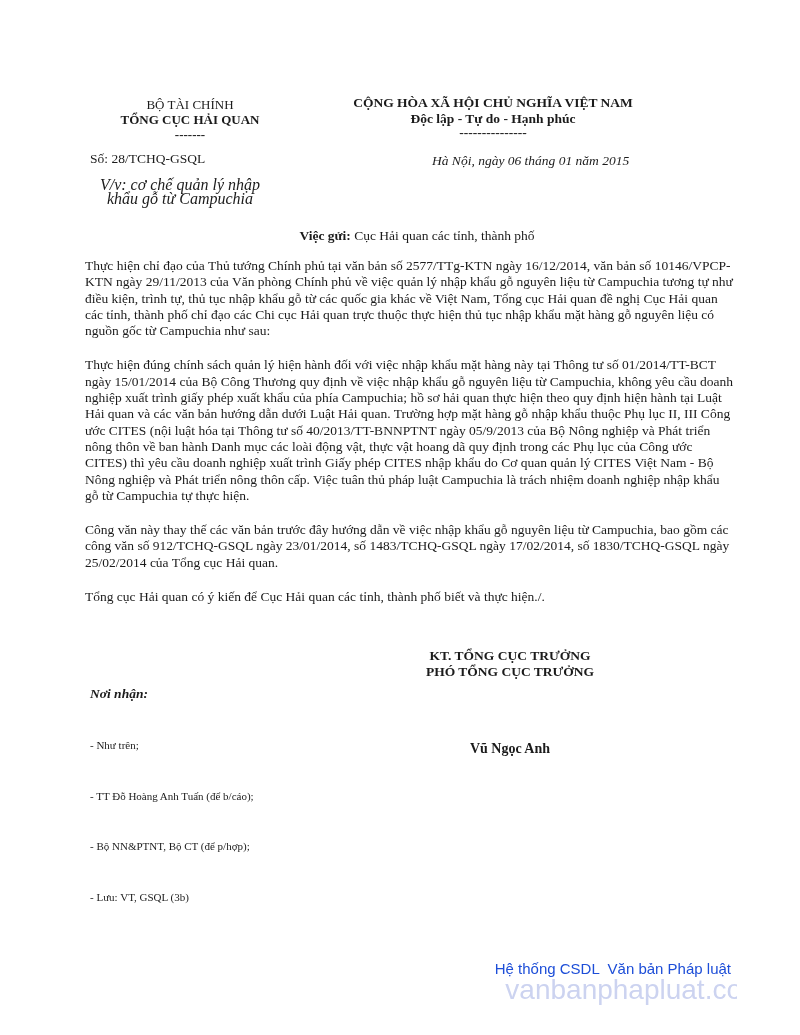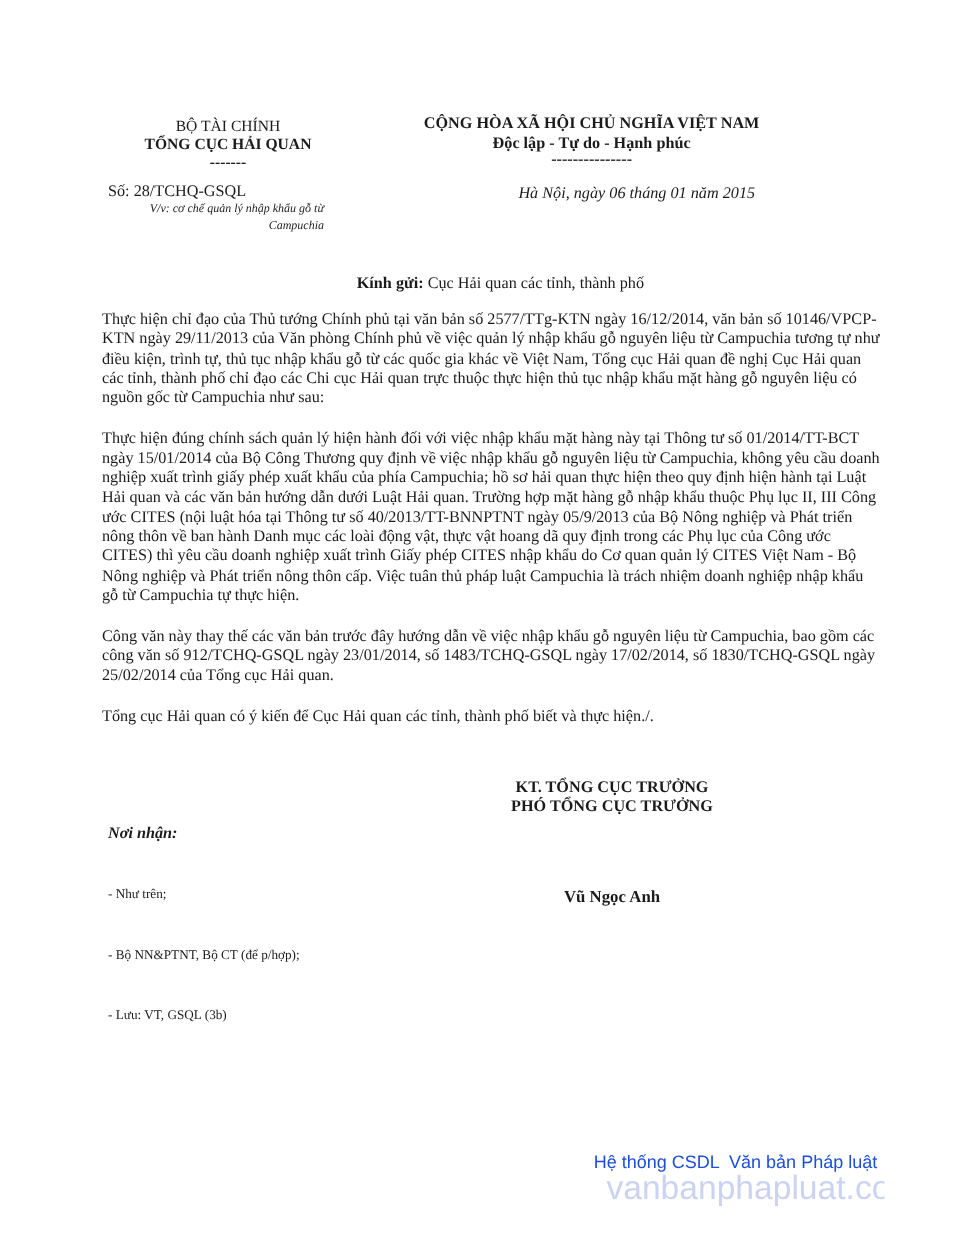--- a/index.html
+++ b/index.html
@@ -23,26 +23,26 @@
     font-size: 13px;
     line-height: 15px;
   }
   .header-left .centered { text-align: center; }
   .header-left .doc-number {
     margin-top: 9px;
     font-size: 13.5px;
     text-align: left;
   }
   .header-left .subject {
-    margin-top: 2px;
-    font-size: 10px;
+    margin-top: 12px;
+    font-size: 16px;
     font-style: italic;
     line-height: 13.5px;
     width: 180px;
-    text-align: right;
+    text-align: center;
   }
 
   
   .header-right {
     position: absolute;
     left: 318px;
     top: 95px;
     width: 350px;
     text-align: center;
     font-size: 13.5px;
@@ -156,38 +156,39 @@
 
   <div class="header-right">
     <div>CỘNG HÒA XÃ HỘI CHỦ NGHĨA VIỆT NAM</div>
     <div>Độc lập - Tự do - Hạnh phúc</div>
     <div class="divider">---------------</div>
   </div>
 
   <div class="date-line">Hà Nội, ngày 06 tháng 01 năm 2015</div>
 
   <div class="salutation">
-    <span class="bold">Kính gửi:</span><span> Cục Hải quan các tỉnh, thành phố</span>
+    <span class="bold">Việc gửi:</span><span> Cục Hải quan các tỉnh, thành phố</span>
   </div>
 
   <div class="body-text">
     <p>Thực hiện chỉ đạo của Thủ tướng Chính phủ tại văn bản số 2577/TTg-KTN ngày 16/12/2014, văn bản số 10146/VPCP-KTN ngày 29/11/2013 của Văn phòng Chính phủ về việc quản lý nhập khẩu gỗ nguyên liệu từ Campuchia tương tự như điều kiện, trình tự, thủ tục nhập khẩu gỗ từ các quốc gia khác về Việt Nam, Tổng cục Hải quan đề nghị Cục Hải quan các tỉnh, thành phố chỉ đạo các Chi cục Hải quan trực thuộc thực hiện thủ tục nhập khẩu mặt hàng gỗ nguyên liệu có nguồn gốc từ Campuchia như sau:</p>
     <p>Thực hiện đúng chính sách quản lý hiện hành đối với việc nhập khẩu mặt hàng này tại Thông tư số 01/2014/TT-BCT ngày 15/01/2014 của Bộ Công Thương quy định về việc nhập khẩu gỗ nguyên liệu từ Campuchia, không yêu cầu doanh nghiệp xuất trình giấy phép xuất khẩu của phía Campuchia; hồ sơ hải quan thực hiện theo quy định hiện hành tại Luật Hải quan và các văn bản hướng dẫn dưới Luật Hải quan. Trường hợp mặt hàng gỗ nhập khẩu thuộc Phụ lục II, III Công ước CITES (nội luật hóa tại Thông tư số 40/2013/TT-BNNPTNT ngày 05/9/2013 của Bộ Nông nghiệp và Phát triển nông thôn về ban hành Danh mục các loài động vật, thực vật hoang dã quy định trong các Phụ lục của Công ước CITES) thì yêu cầu doanh nghiệp xuất trình Giấy phép CITES nhập khẩu do Cơ quan quản lý CITES Việt Nam - Bộ Nông nghiệp và Phát triển nông thôn cấp. Việc tuân thủ pháp luật Campuchia là trách nhiệm doanh nghiệp nhập khẩu gỗ từ Campuchia tự thực hiện.</p>
     <p>Công văn này thay thế các văn bản trước đây hướng dẫn về việc nhập khẩu gỗ nguyên liệu từ Campuchia, bao gồm các công văn số 912/TCHQ-GSQL ngày 23/01/2014, số 1483/TCHQ-GSQL ngày 17/02/2014, số 1830/TCHQ-GSQL ngày 25/02/2014 của Tổng cục Hải quan.</p>
     <p>Tổng cục Hải quan có ý kiến để Cục Hải quan các tỉnh, thành phố biết và thực hiện./.</p>
   </div>
 
   <div class="sig-title">
     <div>KT. TỔNG CỤC TRƯỞNG</div>
     <div>PHÓ TỔNG CỤC TRƯỞNG</div>
   </div>
 
   <div class="recipients">
     <div class="label">Nơi nhận:</div>
     <div class="item">- Như trên;</div>
+    <div class="item">- TT Đỗ Hoàng Anh Tuấn (để b/cáo);</div>
     <div class="item">- Bộ NN&amp;PTNT, Bộ CT (để p/hợp);</div>
     <div class="item">- Lưu: VT, GSQL (3b)</div>
   </div>
 
   <div class="signer-name">Vũ Ngọc Anh</div>
 
   <div class="watermark-line1">Hệ thống CSDL  Văn bản Pháp luật</div>
   <div class="watermark-line2">vanbanphapluat.co</div>
 
 </div>

